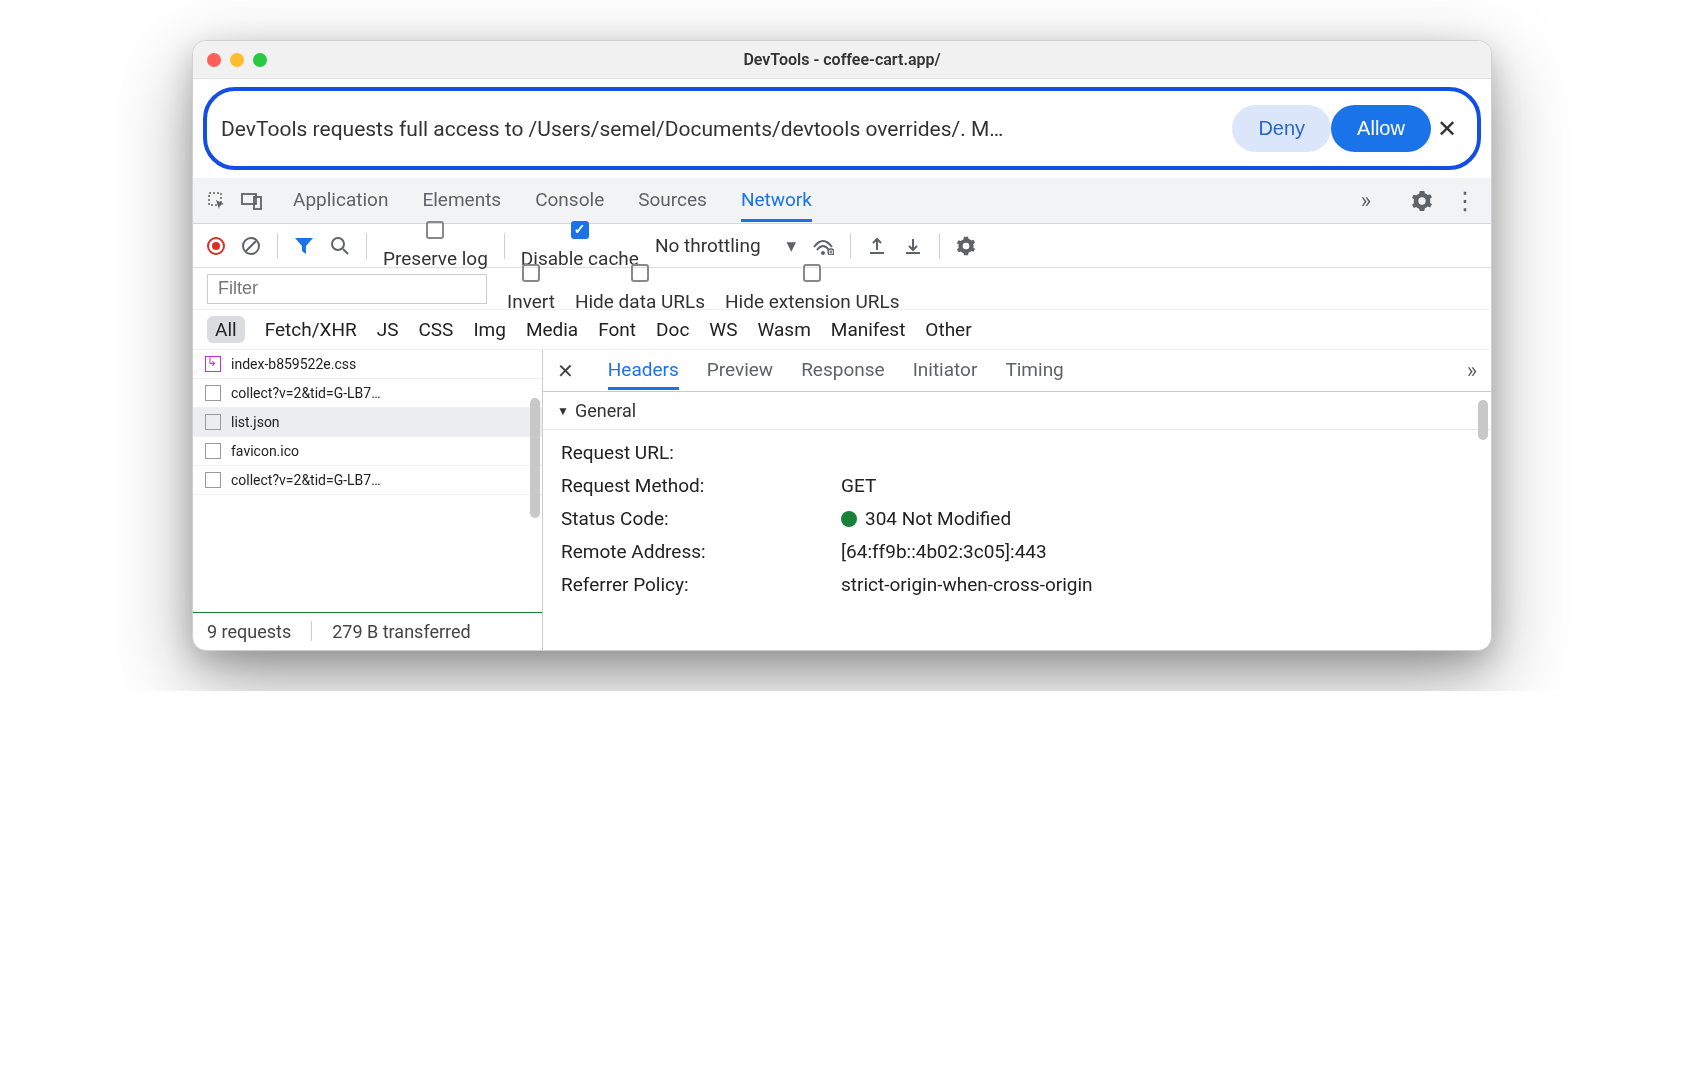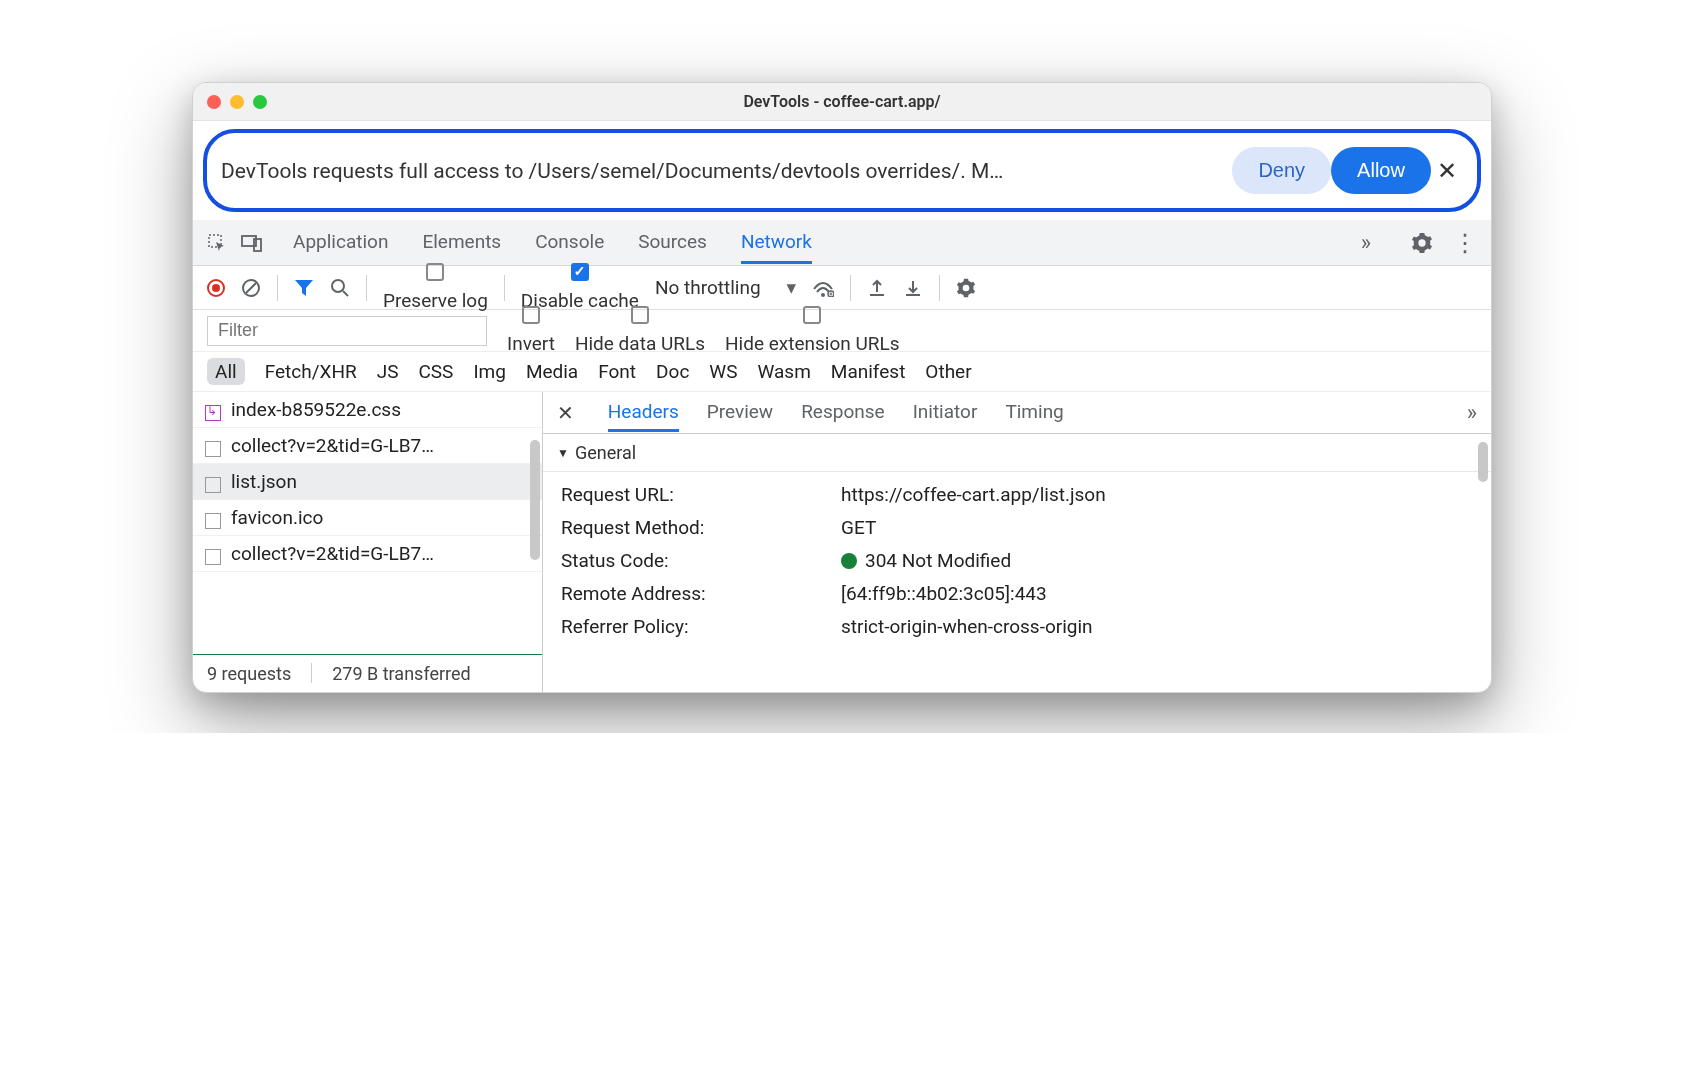--- a/index.html
+++ b/index.html
@@ -11,21 +11,20 @@
     justify-content: center;
     padding: 40px;
   }
   .window {
     width: 1300px;
     background: #fff;
     border-radius: 14px;
     box-shadow: 0 30px 80px rgba(0,0,0,0.35), 0 10px 30px rgba(0,0,0,0.2);
     overflow: hidden;
     border: 1px solid #d0d0d0;
-    margin-top: 42px;
   }
   
   .titlebar {
     height: 38px;
     background: #f1f1f2;
     display: flex;
     align-items: center;
     padding: 0 14px;
     border-bottom: 1px solid #e3e3e3;
     position: relative;
@@ -184,21 +183,21 @@
   .left-header {
     padding: 8px 14px;
     font-size: 19px;
     color: #333;
     border-bottom: 1px solid #ccc;
   }
   .req-list { flex:1; overflow-y: auto; }
   .req-item {
     display: flex; align-items: flex-end; gap: 10px;
     padding: 6px 12px;
-    font-size: 19px;
+    font-size: 14px;
     color: #222;
     border-bottom: 1px solid #f0f0f0;
     cursor: pointer;
     white-space: nowrap; overflow: hidden;
   }
   .req-item.selected { background: #ebedef; }
   .req-item .file-icon { width:16px; height:16px; border:1.5px solid #999; display:inline-block; flex-shrink:0; }
   .req-item .file-icon.override { border-color:#c030d8; position:relative; }
   .req-item .file-icon.override::after{ content:'↳'; position:absolute; color:#c030d8; font-size:12px; left:1px; top:-2px;}
   .req-item span.name { overflow:hidden; text-overflow:ellipsis; }
@@ -433,23 +432,20 @@
         <span style="flex:1"></span>
         <span class="icon-btn" style="font-size:22px;color:#5f6368;">»</span>
       </div>
       <div class="section-header">
         <span class="tri">▼</span>
         <span>General</span>
       </div>
       <div class="kv-list" id="kv-list">
           <div class="kv">
             <div class="k">Request URL:</div>
-            <div class="v">
-              <span>https://coffee-cart.app/list.json</span>
-            </div>
           </div>
           <div class="kv">
             <div class="k">Request Method:</div>
             <div class="v">
               <span>GET</span>
             </div>
           </div>
           <div class="kv">
             <div class="k">Status Code:</div>
             <div class="v">

